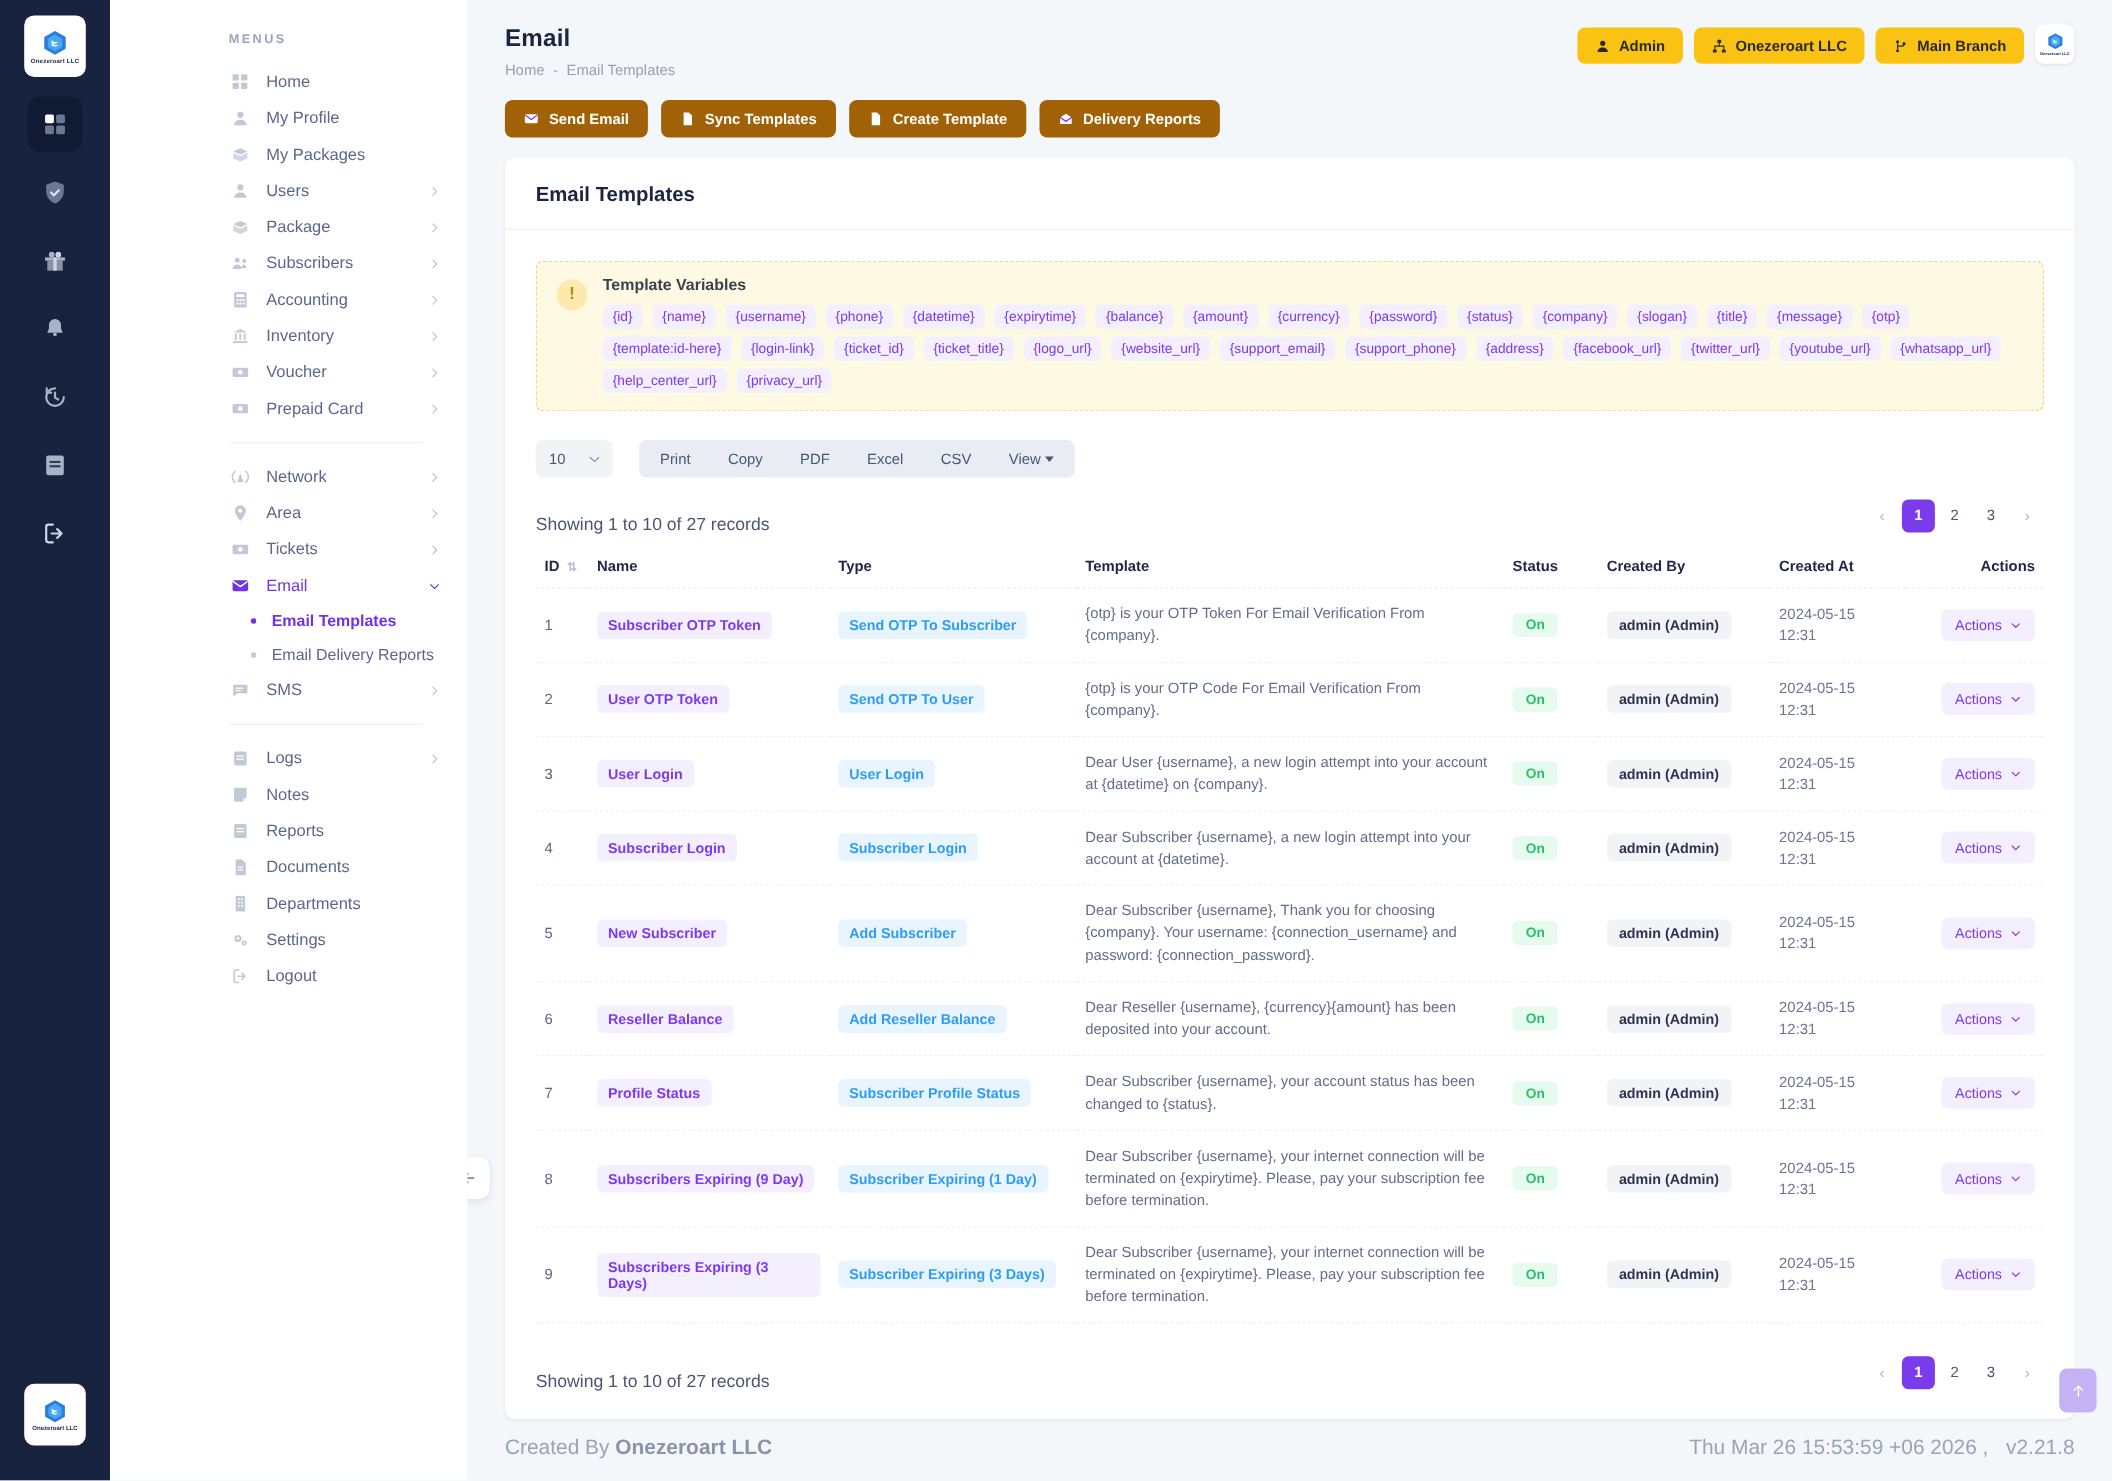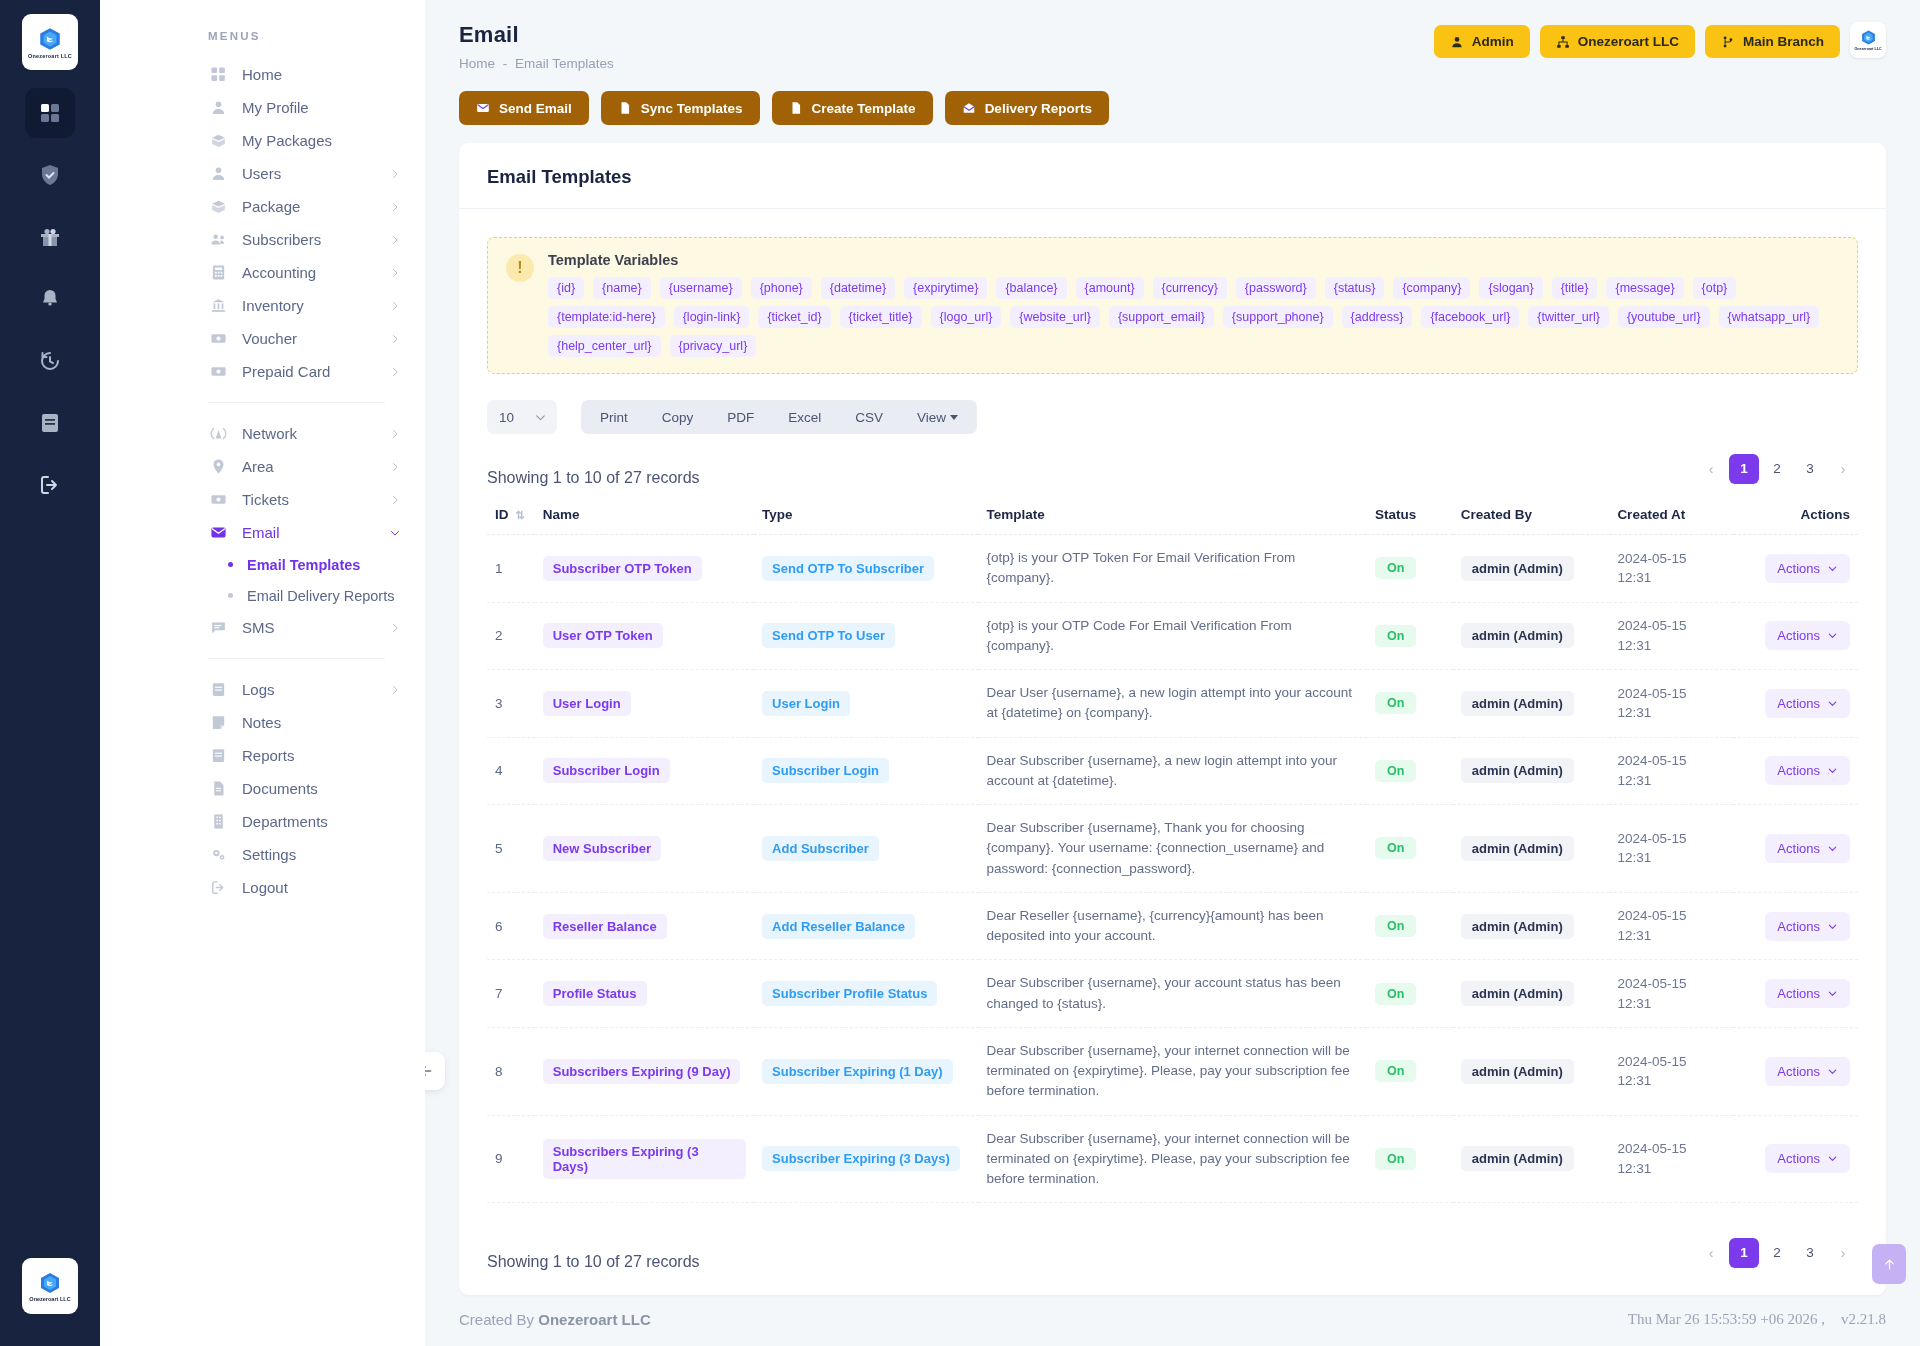--- a/index.html
+++ b/index.html
@@ -211,24 +211,24 @@
     padding: 7px 12px; font-size: 13px; display: inline-flex; align-items: center;
     gap: 7px; cursor: pointer; float: right; font-family: "Liberation Sans", sans-serif;
   }
   .actions-btn svg { width: 11px; height: 11px; }
 
   .card-foot { display: flex; align-items: center; padding: 18px 28px 24px 28px; }
 
   
   .footer {
     display: flex; align-items: center; padding: 16px 34px 18px 34px;
-    font-size: 15px; color: #9aa3b7;
+    font-size: 19px; color: #9aa3b7;
   }
   .footer .made strong { color: #8a93a8; font-weight: 600; }
-  .footer .right { margin-left: auto; display: flex; gap: 16px; font-family: Liberation Serif, serif; }
+  .footer .right { margin-left: auto; display: flex; gap: 16px; }
 
   .collapse-btn {
     position: absolute; left: -18px; top: 1052px; width: 38px; height: 38px;
     background: #fff; border-radius: 9px; display: flex; align-items: center;
     justify-content: center; box-shadow: 0 2px 6px rgba(20,30,60,.10);
     color: #6a7governed; color: #6e7governed; color: #6d7687; cursor: pointer;
   }
   .collapse-btn svg { width: 16px; height: 16px; }
   .scrolltop {
     position: absolute; right: 14px; bottom: 62px; width: 34px; height: 40px;

